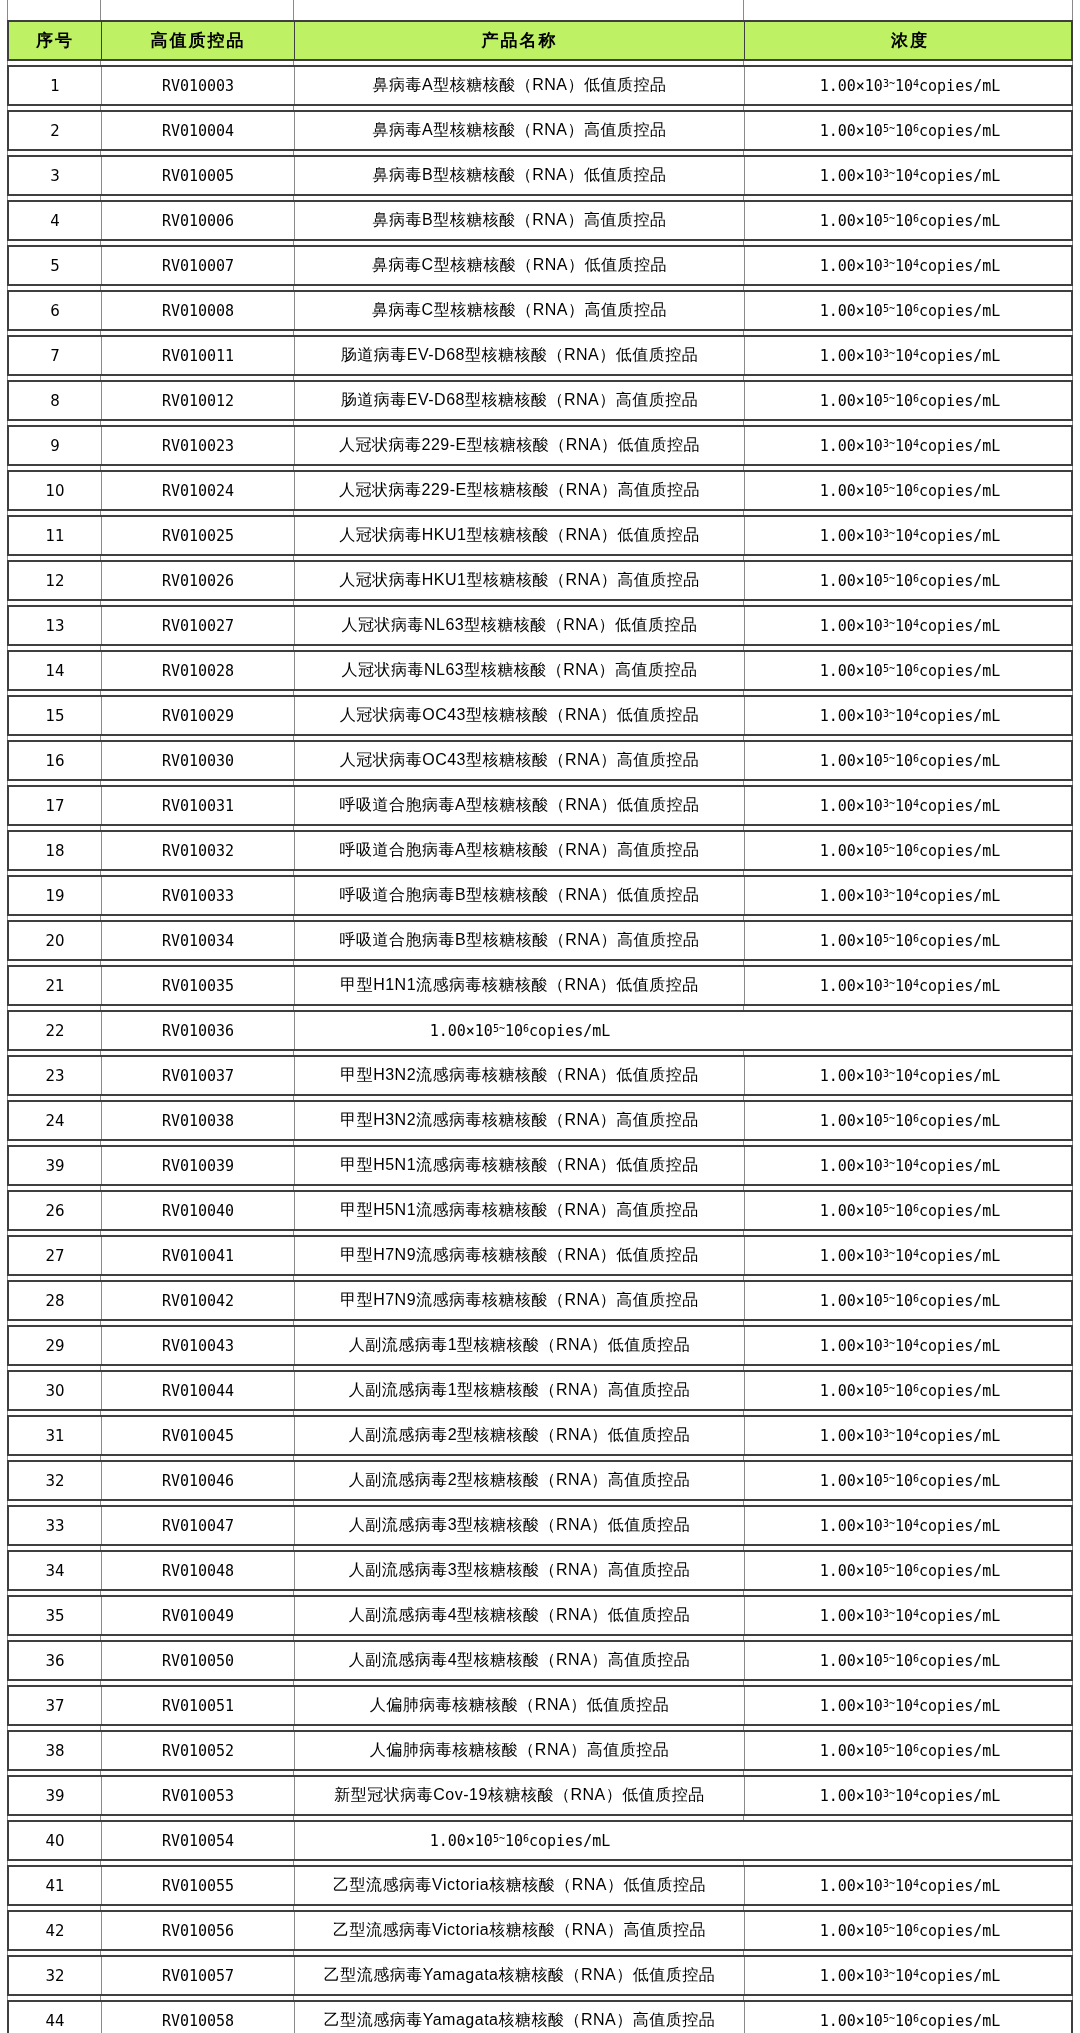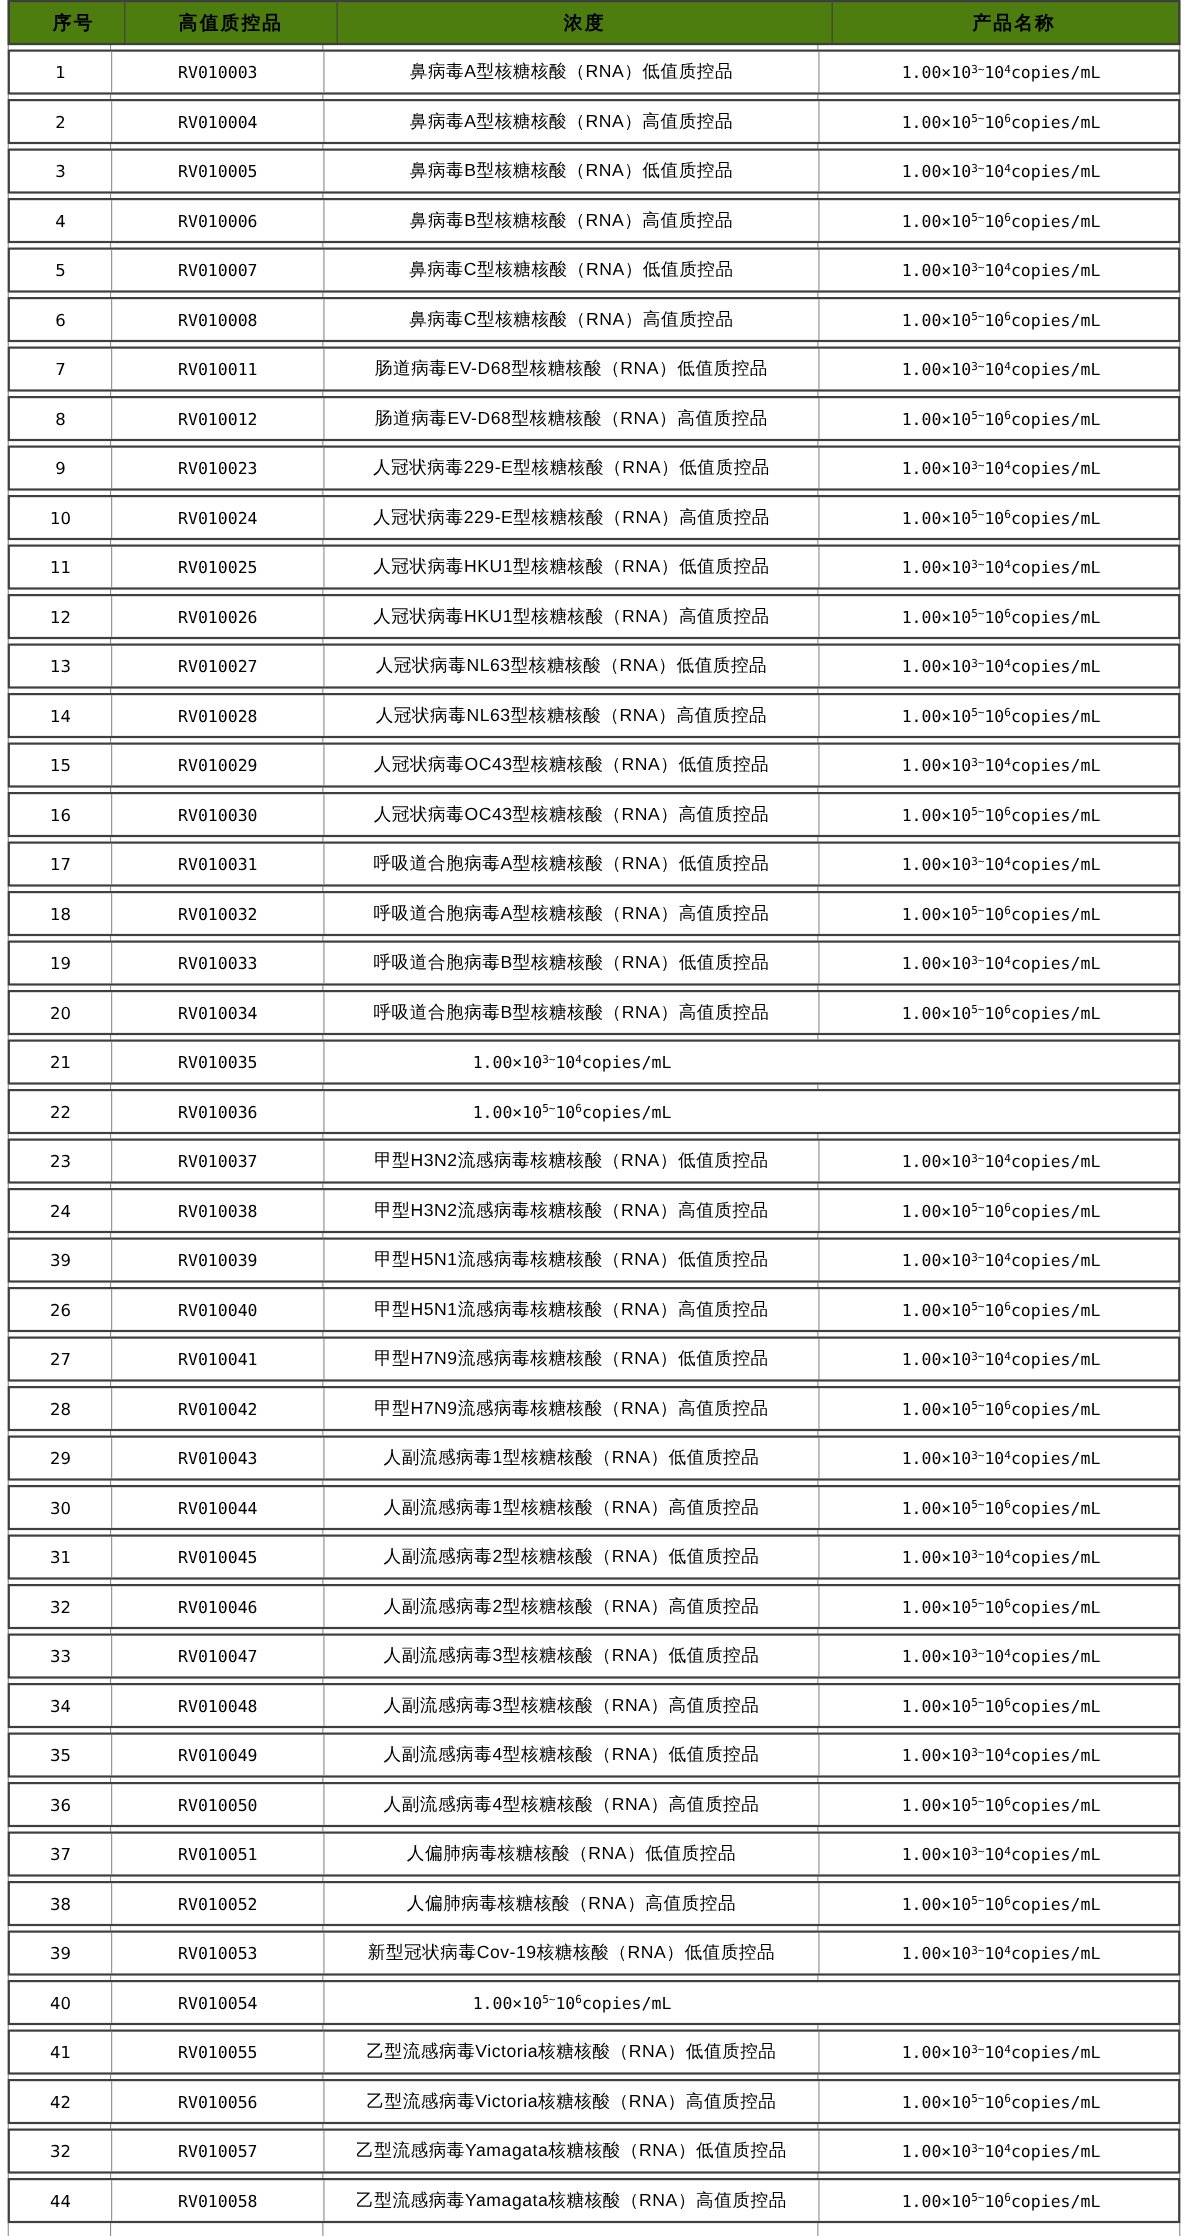--- a/index.html
+++ b/index.html
@@ -7,21 +7,21 @@
     width:1080px;height:2033px;background:#ffffff;overflow:hidden;position:relative;
     font-family:"Liberation Sans","DejaVu Sans",sans-serif;color:#000;
   }
   .table-area{position:absolute;left:7px;top:0;width:1066px;height:2033px;}
   .vline{position:absolute;top:0;bottom:0;width:1px;background:#8a8a8a;z-index:0;}
   .thead,.trow{
     position:relative;z-index:1;background:#fff;box-sizing:border-box;
     display:grid;grid-template-columns:93px 193px 450px 330px;
     height:41px;border:2px solid #3f3f3f;
   }
-  .thead{margin-top:0;background:#4d7c0f;margin-bottom:4px;padding-left:12px;}
+  .thead{margin-top:20px;background:#bef264;margin-bottom:4px;}
   .trow{margin-bottom:4px;}
   .cell{
     display:flex;align-items:center;justify-content:center;
     box-sizing:border-box;border-right:1px solid #8a8a8a;
     overflow:hidden;white-space:nowrap;
   }
   .cell:last-child{border-right:none;}
   .thead .cell{border-right:1px solid #3f3f3f;font-weight:bold;font-size:17px;letter-spacing:2px;}
   .thead .cell:last-child{border-right:none;}
   .c-no{font-size:15px;font-family:"DejaVu Sans","Liberation Sans",sans-serif;}
@@ -37,22 +37,22 @@
 
   <div class="vline" style="left:0px"></div>
   <div class="vline" style="left:93px"></div>
   <div class="vline" style="left:286px"></div>
   <div class="vline" style="left:736px"></div>
   <div class="vline" style="left:1065px"></div>
 
   <div class="thead">
     <div class="cell">序号</div>
     <div class="cell">高值质控品</div>
+    <div class="cell">产品名称</div>
     <div class="cell">浓度</div>
-    <div class="cell">产品名称</div>
   </div>
 
   <div>
       <div class="trow">
         <div class="cell c-no">1</div>
         <div class="cell c-sku">RV010003</div>
         <div class="cell c-name">鼻病毒A型核糖核酸（RNA）低值质控品</div>
         <div class="cell c-conc">
           <span>1.00×10</span>
           <sup>3~</sup>
@@ -285,20 +285,21 @@
           <span>1.00×10</span>
           <sup>5~</sup>
           <span>10</span>
           <sup>6</sup>
           <span>copies/mL</span>
         </div>
       </div>
       <div class="trow">
         <div class="cell c-no">21</div>
         <div class="cell c-sku">RV010035</div>
+        <div class="cell c-name">甲型H1N1流感病毒核糖核酸（RNA）低值质控品</div>
         <div class="cell c-conc">
           <span>1.00×10</span>
           <sup>3~</sup>
           <span>10</span>
           <sup>4</sup>
           <span>copies/mL</span>
         </div>
       </div>
       <div class="trow">
         <div class="cell c-no">22</div>

